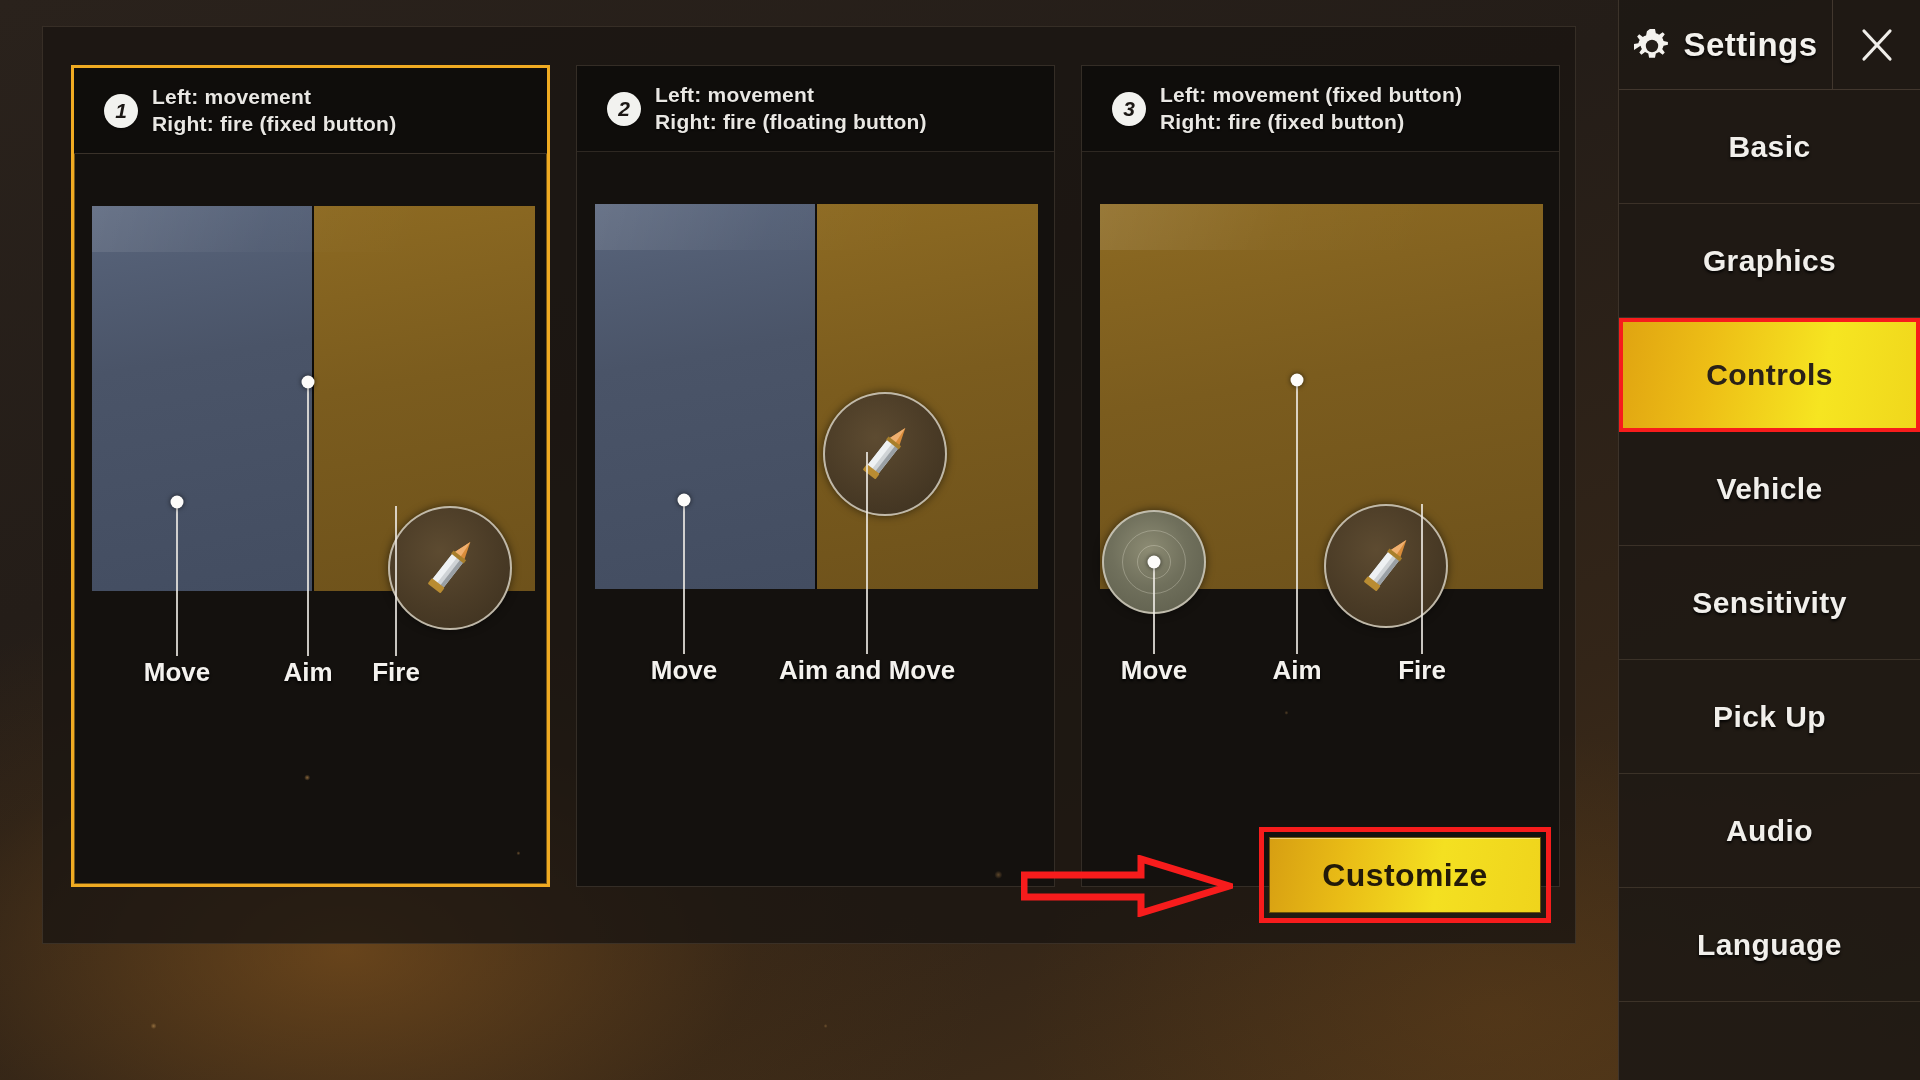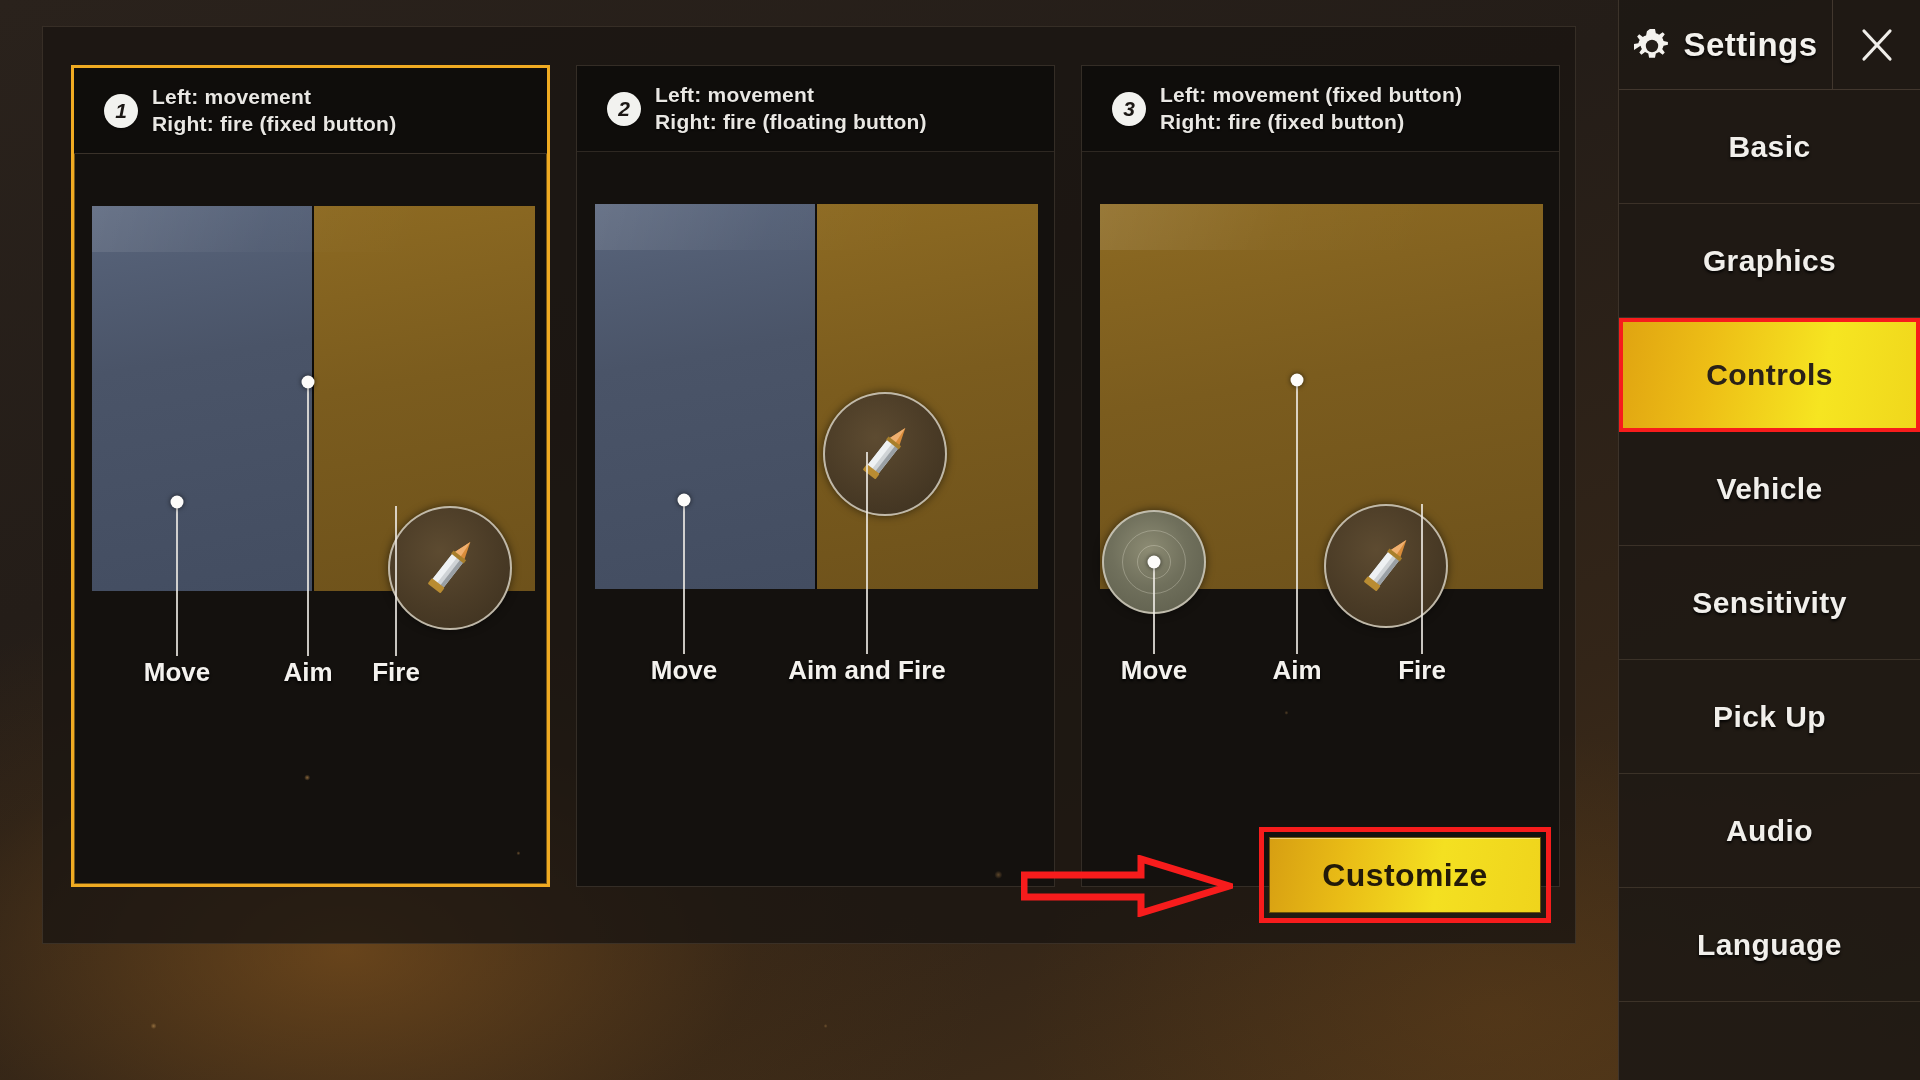--- a/index.html
+++ b/index.html
@@ -345,21 +345,21 @@
                 <rect x="35" y="27" width="16" height="4" fill="#a87f2c"></rect>
               </g>
             </svg>
           </div>
 
           <div class="callout-dot" style="left:107px; top:348px;"></div>
           <div class="callout-stem" style="left:107px; top:352px; height:150px;"></div>
           <div class="callout-label" style="left:107px; top:503px;">Move</div>
 
           <div class="callout-stem" style="left:290px; top:300px; height:202px;"></div>
-          <div class="callout-label" style="left:290px; top:503px;">Aim and Fire</div>
+          <div class="callout-label" style="left:290px; top:503px;">Aim and Move</div>
         </div>
       </div>
 
       <div class="card">
         <div class="card-header">
           <div class="badge">3</div>
           <div class="hdr-lines">
             <div class="hdr-line">Left: movement (fixed button)</div>
             <div class="hdr-line">Right: fire (fixed button)</div>
           </div>

